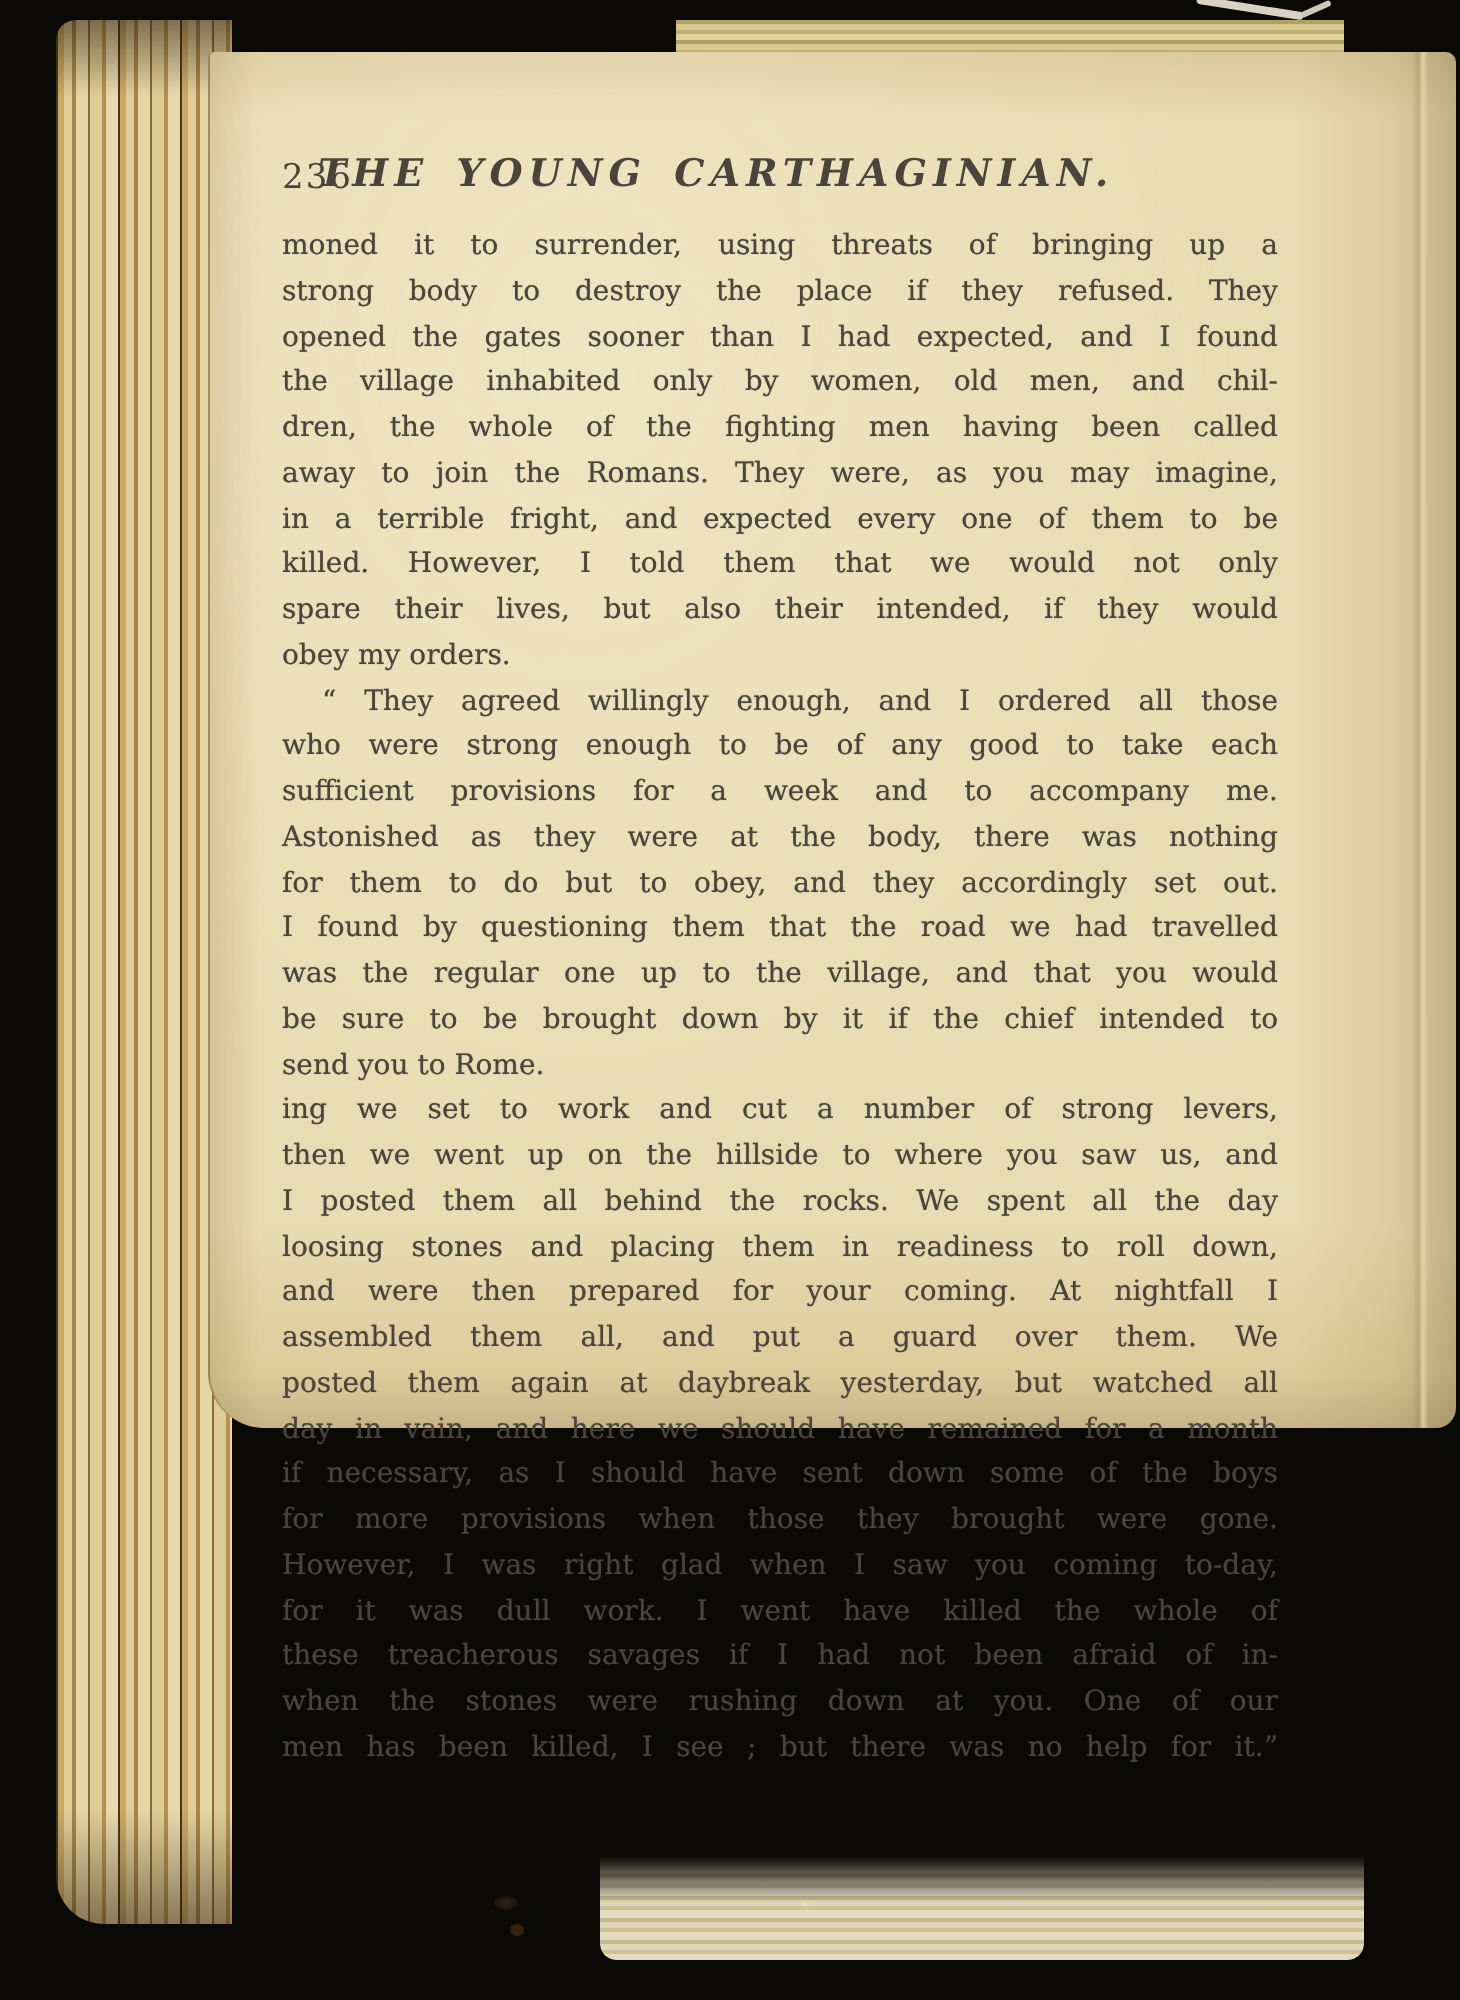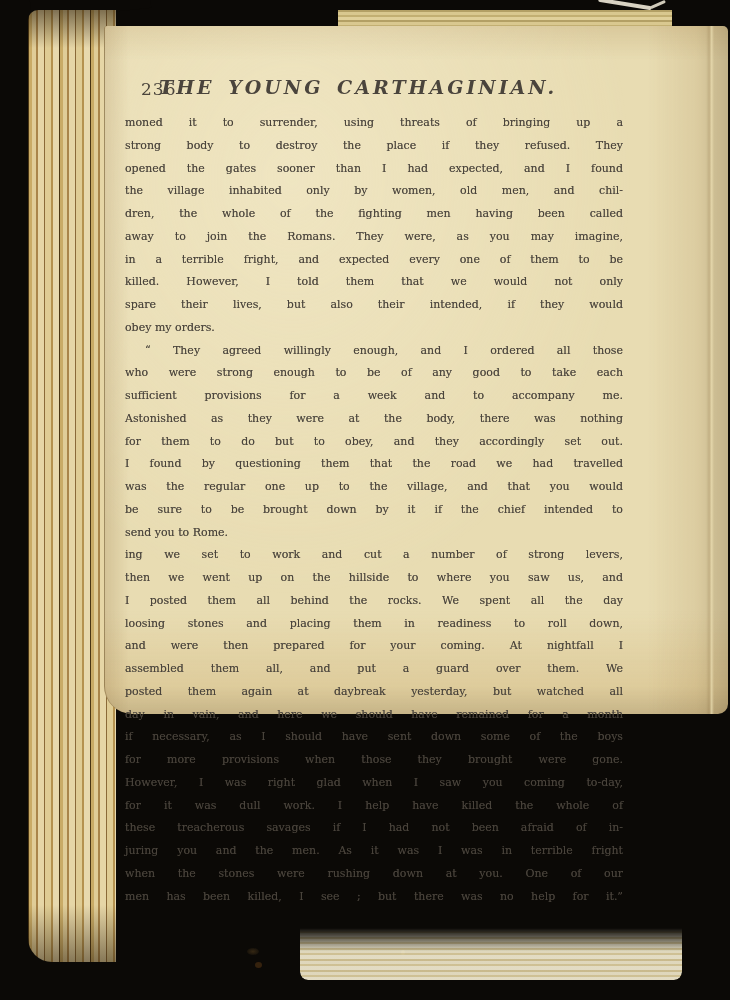--- a/index.html
+++ b/index.html
@@ -72,22 +72,22 @@
   .page-number{position:absolute;left:0;top:3px;font-size:17px;letter-spacing:1px;}
   .running-title{
     display:block;text-align:left;
     font-style:italic;font-weight:bold;
     font-size:19px;letter-spacing:3px;word-spacing:4px;
     padding-left:18px;
   }
 
   
   .body-text{
-    position:absolute;left:20px;top:86px;width:498px;
-    font-size:11px;line-height:22.75px;color:#4a443c;
+    position:absolute;left:36px;top:86px;width:498px;
+    font-size:14px;line-height:22.75px;color:#4a443c;
     text-shadow:0 0 0.5px rgba(74,68,60,0.6);
   }
   .line{text-align:justify;text-align-last:justify;-moz-text-align-last:justify;}
   .line.end{text-align-last:left;-moz-text-align-last:left;}
   .line.indent{text-indent:20px;}
 
   .stain1{position:absolute;left:142px;top:922px;width:12px;height:7px;border-radius:50%;
     background:radial-gradient(ellipse, rgba(150,110,50,0.3), rgba(150,110,50,0));}
   .stain2{position:absolute;left:296px;top:924px;width:4px;height:5px;border-radius:50%;background:rgba(110,85,45,0.5);}
   .stain3{position:absolute;left:255px;top:962px;width:7px;height:6px;border-radius:50%;background:rgba(90,55,20,0.55);}
@@ -132,23 +132,22 @@
         <div class="line">then we went up on the hillside to where you saw us, and</div>
         <div class="line">I posted them all behind the rocks. We spent all the day</div>
         <div class="line">loosing stones and placing them in readiness to roll down,</div>
         <div class="line">and were then prepared for your coming. At nightfall I</div>
         <div class="line">assembled them all, and put a guard over them. We</div>
         <div class="line">posted them again at daybreak yesterday, but watched all</div>
         <div class="line">day in vain, and here we should have remained for a month</div>
         <div class="line">if necessary, as I should have sent down some of the boys</div>
         <div class="line">for more provisions when those they brought were gone.</div>
         <div class="line">However, I was right glad when I saw you coming to-day,</div>
-        <div class="line">for it was dull work. I help have killed the whole of</div>
+        <div class="line">for it was dull work. I went have killed the whole of</div>
         <div class="line">these treacherous savages if I had not been afraid of in-</div>
-        <div class="line">juring you and the men. As it was I was in terrible fright</div>
         <div class="line">when the stones were rushing down at you. One of our</div>
         <div class="line">men has been killed, I see ; but there was no help for it.”</div>
       </div>
 
     <div class="stain1"></div>
     <div class="stain2"></div>
   </div>
 
   <div class="bottom-edges"></div>
   <div class="stain3"></div>

